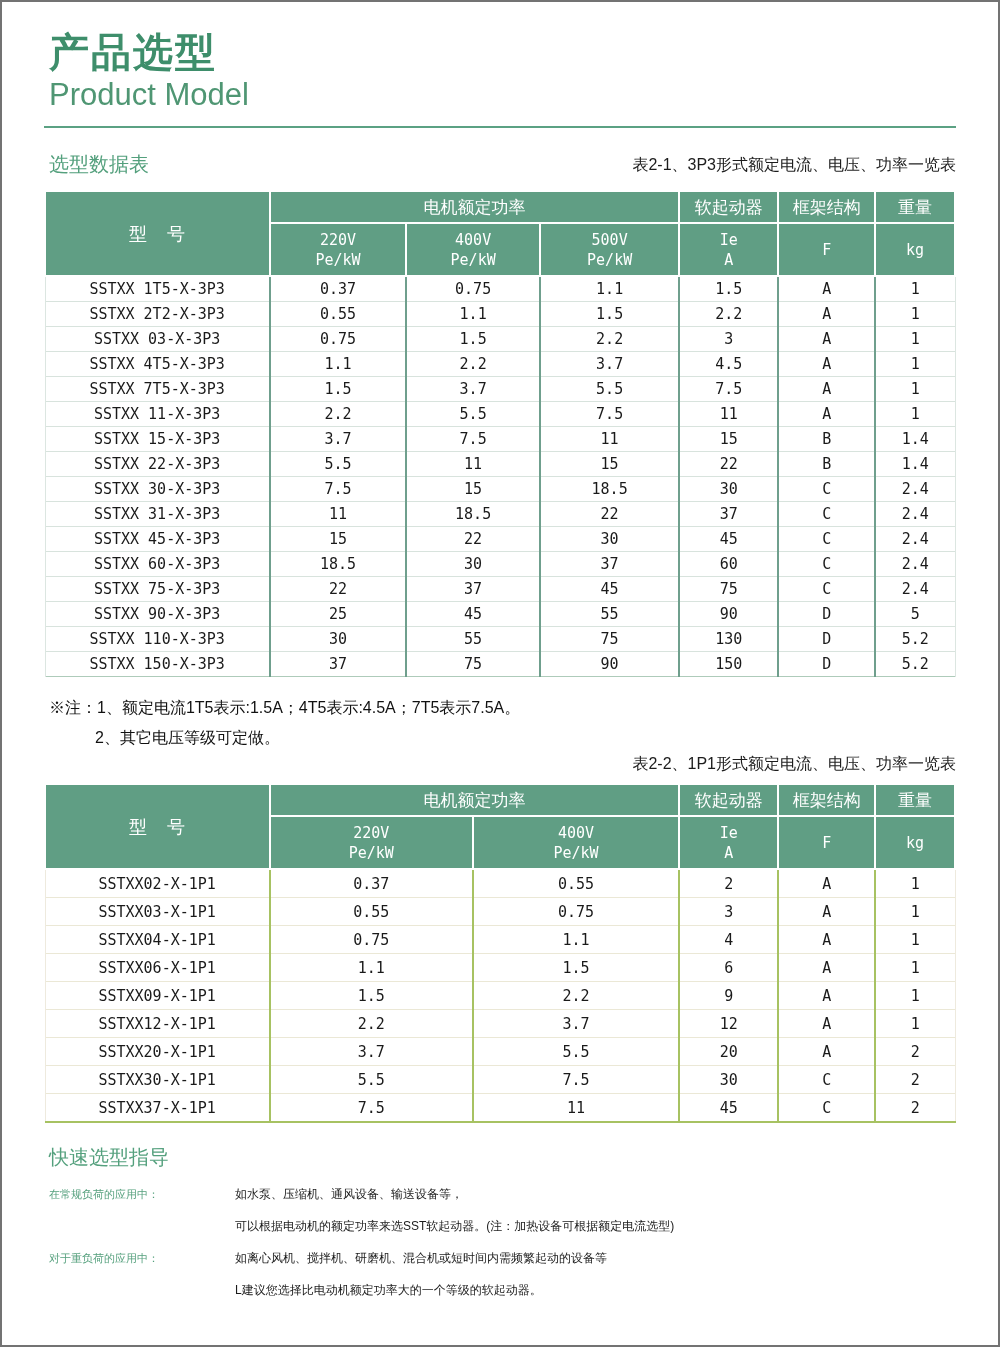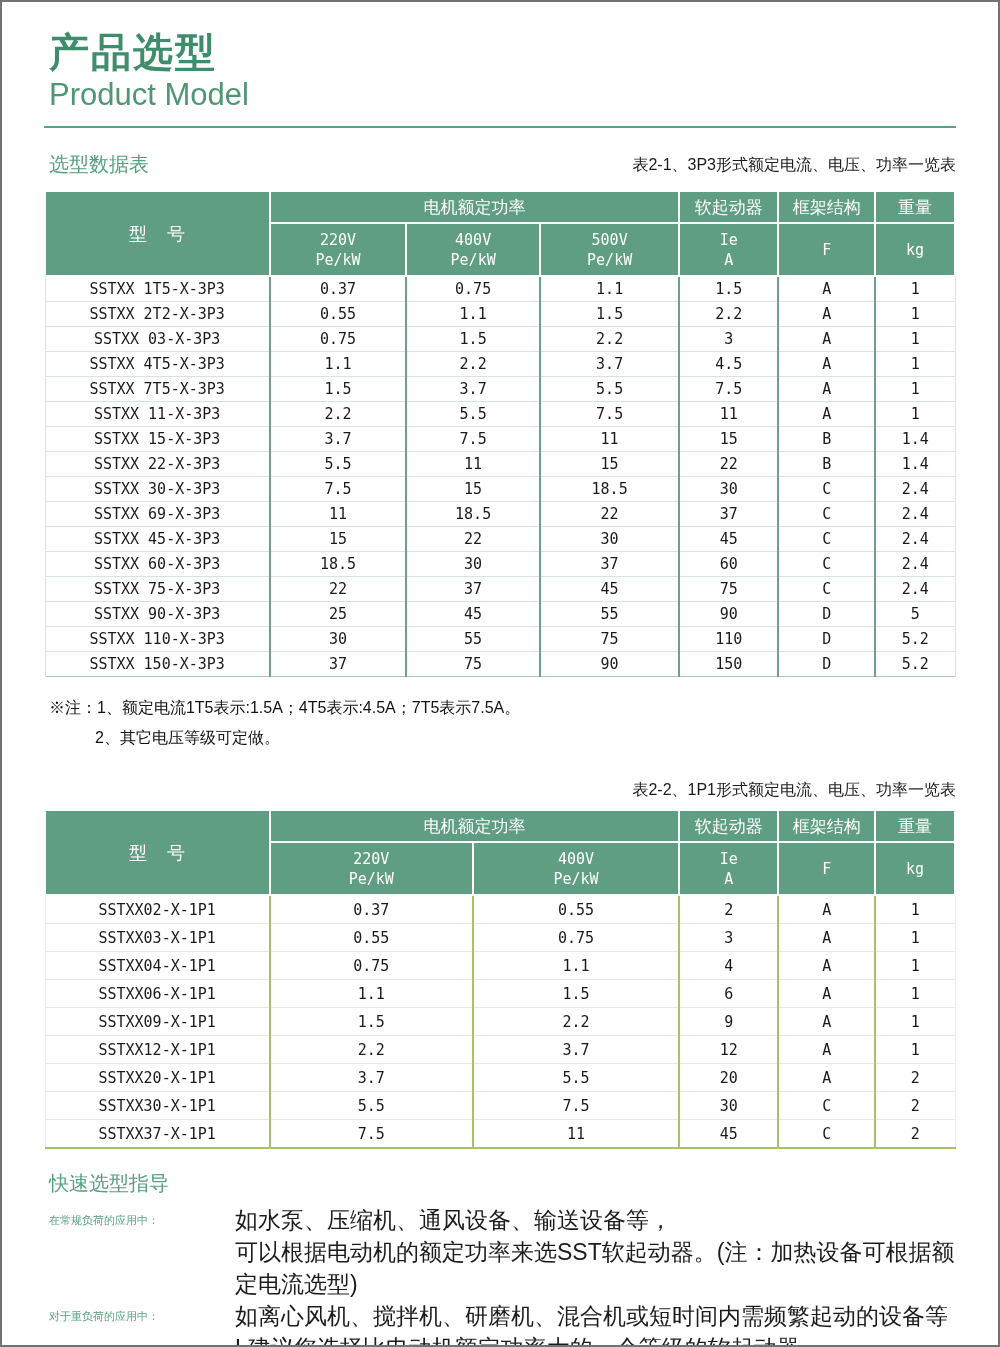--- a/index.html
+++ b/index.html
@@ -51,21 +51,20 @@
     font-size: 20px;
     line-height: 24px;
   }
   .table-caption {
     color: #1c1c1c;
     font-size: 16px;
     line-height: 22px;
   }
   .caption2 {
     text-align: right;
-    margin-top: 26px;
     font-size: 16px;
     line-height: 22px;
     color: #1c1c1c;
   }
   
   table {
     border-collapse: collapse;
     table-layout: fixed;
     width: 100%;
   }
@@ -142,21 +141,21 @@
   .guide-item { display: flex; align-items: flex-start; }
   .guide-label {
     color: #55a07d;
     font-size: 11px;
     line-height: 32px;
     width: 186px;
     flex-shrink: 0;
   }
   .guide-content {
     color: #1c1c1c;
-    font-size: 23px;
+    font-size: 12px;
     line-height: 32px;
   }
 </style>
 </head>
 <body>
 
 <div class="page">
 
   <h1 class="title-cn">产品选型</h1>
   <h2 class="title-en">Product Model</h2>
@@ -270,21 +269,21 @@
         <tr>
           <td>SSTXX 30-X-3P3</td>
           <td>7.5</td>
           <td>15</td>
           <td>18.5</td>
           <td>30</td>
           <td>C</td>
           <td>2.4</td>
         </tr>
         <tr>
-          <td>SSTXX 69-X-3P3</td>
+          <td>SSTXX 31-X-3P3</td>
           <td>11</td>
           <td>18.5</td>
           <td>22</td>
           <td>37</td>
           <td>C</td>
           <td>2.4</td>
         </tr>
         <tr>
           <td>SSTXX 45-X-3P3</td>
           <td>15</td>
@@ -319,21 +318,21 @@
           <td>55</td>
           <td>90</td>
           <td>D</td>
           <td>5</td>
         </tr>
         <tr>
           <td>SSTXX 110-X-3P3</td>
           <td>30</td>
           <td>55</td>
           <td>75</td>
-          <td>110</td>
+          <td>130</td>
           <td>D</td>
           <td>5.2</td>
         </tr>
         <tr>
           <td>SSTXX 150-X-3P3</td>
           <td>37</td>
           <td>75</td>
           <td>90</td>
           <td>150</td>
           <td>D</td>

